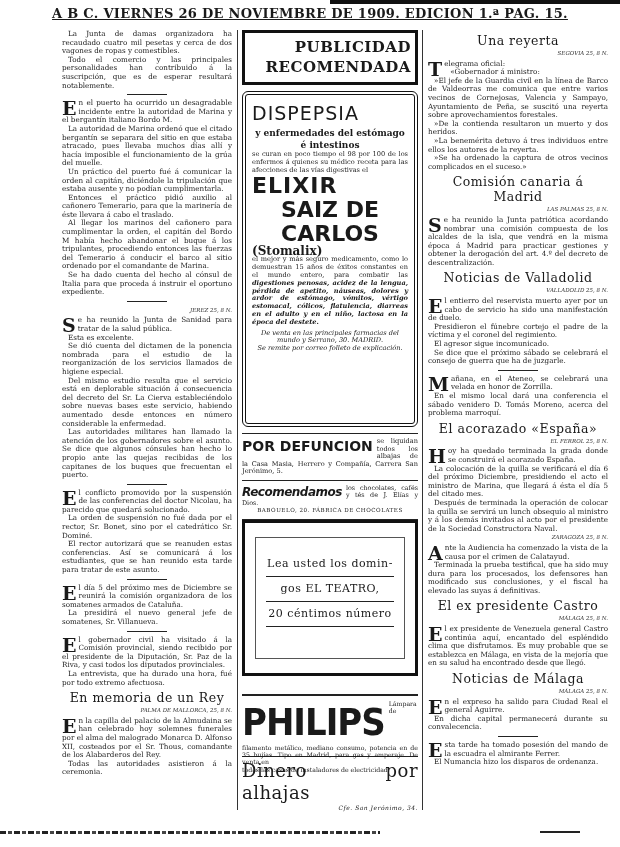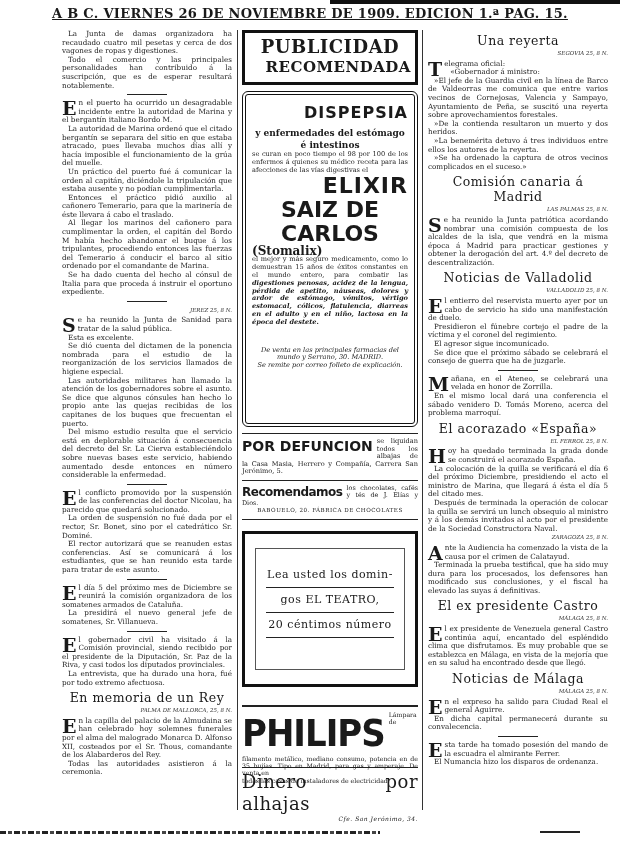--- a/index.html
+++ b/index.html
@@ -18,35 +18,35 @@
   .col-left { left: 62px; width: 170px; }
   .col-ads { left: 242px; width: 176px; top: 30px; }
   .col-right { left: 428px; width: 180px; }
   .rule-v { position: absolute; background: #333; width: 1px; }
   .sec-head { text-align: center; font-size: 12.5px; line-height: 15px; margin: 3px 0 1px; font-weight: normal; letter-spacing: 0.5px; }
   .dateline { text-align: right; font-size: 5.5px; font-style: italic; margin-bottom: 2px; color: #333; }
   .dropcap { float: left; font-size: 19px; line-height: 16px; font-weight: bold; margin: 1px 2px 0 0; }
   .sep { width: 40px; height: 1px; background: #222; margin: 4px auto; }
   .ad-box { border: 3px solid #111; margin-bottom: 6px; padding: 4px; box-sizing: border-box; }
   .ad-pub { height: 55px; text-align: center; }
-  .ad-pub .l1 { font-size: 18px; font-weight: bold; text-align: center; letter-spacing: 0.5px; line-height: 20px; }
+  .ad-pub .l1 { font-size: 15px; font-weight: bold; text-align: right; letter-spacing: 0.5px; line-height: 20px; }
   .ad-pub .l2 { font-size: 15px; font-weight: bold; text-align: right; line-height: 20px; letter-spacing: 0.5px; }
   .ad-dispepsia { border: 4px double #111; border-radius: 6px; padding: 4px 6px; font-size: 6.6px; line-height: 7.8px; text-align: justify; height: 336px; box-sizing: border-box; }
-  .ad-dispepsia .big { font-family: "DejaVu Sans", sans-serif; font-weight: bold; font-size: 16px; line-height: 28px; text-align: right; letter-spacing: 1px; }
+  .ad-dispepsia .big { font-family: "DejaVu Sans", sans-serif; font-weight: normal; font-size: 19px; line-height: 28px; text-align: left; letter-spacing: 1px; }
   .ad-dispepsia .sub { text-align: center; font-size: 9px; line-height: 12px; font-weight: bold; }
-  .ad-dispepsia .elixir { font-family: "DejaVu Sans", sans-serif; font-weight: bold; font-size: 22px; line-height: 24px; text-align: right; letter-spacing: 1px; }
+  .ad-dispepsia .elixir { font-family: "DejaVu Sans", sans-serif; font-weight: bold; font-size: 22px; line-height: 24px; text-align: left; letter-spacing: 1px; }
   .ad-dispepsia .brand { font-family: "DejaVu Sans", sans-serif; font-weight: bold; font-size: 22px; line-height: 24px; text-align: center; }
   .ad-dispepsia .paren { text-align: left; font-weight: bold; font-size: 12px; line-height: 10px; }
   .ad-dispepsia .italic { font-style: italic; font-weight: bold; }
   .ad-dispepsia .center { text-align: center; font-style: italic; }
   .ad-def { border-top: 1px solid #222; border-bottom: 1px solid #222; padding: 4px 0; margin-top: 6px; font-size: 6.6px; line-height: 7.6px; }
   .ad-def .big { font-family: "DejaVu Sans", sans-serif; font-weight: bold; font-size: 14px; float: left; margin-right: 4px; line-height: 16px; }
   .ad-rec { border-bottom: 1px solid #222; padding: 4px 0; font-size: 6.4px; line-height: 7.4px; }
-  .ad-rec .big { font-family: "DejaVu Sans", sans-serif; font-weight: bold; font-size: 12px; float: left; margin-right: 4px; line-height: 14px; letter-spacing: -0.5px; }
-  .ad-teatro { border: 3px solid #111; margin-top: 11px; padding: 14px 10px; height: 156px; box-sizing: border-box; }
+  .ad-rec .big { font-family: "DejaVu Sans", sans-serif; font-weight: bold; font-size: 12px; float: left; margin-right: 4px; line-height: 14px; letter-spacing: -0.5px; font-style: italic; }
+  .ad-teatro { border: 3px solid #111; margin-top: 0; padding: 14px 10px; height: 156px; box-sizing: border-box; }
   .ad-teatro .inner { border: 1px solid #555; height: 100%; box-sizing: border-box; padding: 14px 10px 0; text-align: center; font-size: 11px; line-height: 14px; }
   .ad-teatro .line { border-bottom: 1.5px solid #222; padding: 5px 0; letter-spacing: 0.5px; }
   .ad-philips { margin-top: 18px; border-top: 2px solid #222; padding-top: 4px; font-size: 6.2px; line-height: 7.4px; height: 56px; }
   .ad-philips .big { float: left; font-family: "DejaVu Sans", sans-serif; font-weight: bold; font-size: 34px; line-height: 44px; letter-spacing: -1px; margin-right: 4px; transform: scaleY(1.1); }
   .ad-dinero { border-top: 1.5px solid #222; padding-top: 3px; font-size: 18px; line-height: 22px; letter-spacing: 0.5px; }
   .ad-dinero .addr { font-size: 6px; text-align: right; line-height: 8px; font-style: italic; }
   .bottom-strip { position: absolute; left: 0; top: 831px; width: 380px; height: 3px; background: repeating-linear-gradient(90deg, #222 0 6px, #fff 6px 8px, #444 8px 12px, #fff 12px 14px); }
   .bottom-strip2 { position: absolute; left: 540px; top: 831px; width: 40px; height: 2px; background: #222; }
 </style>
 </head>
@@ -55,43 +55,43 @@
 <div class="topbar"></div>
 
 <div class="header">
   <span>A B C. VIERNES 26 DE NOVIEMBRE DE 1909. EDICION 1.ª PAG. 15.</span>
 </div>
 
 <div class="rule-v" style="left:237px; top:30px; height:780px;"></div>
 <div class="rule-v" style="left:422px; top:30px; height:780px;"></div>
 
 <div class="col col-left">
-  <p>La Junta de damas organizadora ha recaudado cuatro mil pesetas y cerca de dos vagones de ropas y digestiones.</p>
+  <p>La Junta de damas organizadora ha recaudado cuatro mil pesetas y cerca de dos vagones de ropas y comestibles.</p>
   <p>Todo el comercio y las principales personalidades han contribuido á la suscripción, que es de esperar resultará notablemente.</p>
   <div class="sep"></div>
 
   <div>
     <span class="dropcap">E</span>
     <p style="text-indent:0">n el puerto ha ocurrido un desagradable incidente entre la autoridad de Marina y el bergantín italiano Bordo M.</p>
     <p>La autoridad de Marina ordenó que el citado bergantín se separara del sitio en que estaba atracado, pues llevaba muchos días allí y hacía imposible el funcionamiento de la grúa del muelle.</p>
     <p>Un práctico del puerto fué á comunicar la orden al capitán, diciéndole la tripulación que estaba ausente y no podían cumplimentarla.</p>
     <p>Entonces el práctico pidió auxilio al cañonero Temerario, para que la marinería de éste llevara á cabo el traslado.</p>
     <p>Al llegar los marinos del cañonero para cumplimentar la orden, el capitán del Bordo M había hecho abandonar el buque á los tripulantes, procediendo entonces las fuerzas del Temerario á conducir el barco al sitio ordenado por el comandante de Marina.</p>
     <p>Se ha dado cuenta del hecho al cónsul de Italia para que proceda á instruir el oportuno expediente.</p>
   </div>
   <div class="sep"></div>
 
   <div>
     <div class="dateline">JEREZ 25, 8 N.</div>
     <span class="dropcap">S</span>
     <p style="text-indent:0">e ha reunido la Junta de Sanidad para tratar de la salud pública.</p>
     <p>Esta es excelente.</p>
     <p>Se dió cuenta del dictamen de la ponencia nombrada para el estudio de la reorganización de los servicios llamados de higiene especial.</p>
+    <p>Del mismo estudio resulta que el servicio está en deplorable situación á consecuencia del decreto del Sr. La Cierva estableciéndolo sobre nuevas bases este servicio, habiendo aumentado desde entonces en número considerable la enfermedad.</p>
     <p>Las autoridades militares han llamado la atención de los gobernadores sobre el asunto. Se dice que algunos cónsules han hecho lo propio ante las quejas recibidas de los capitanes de los buques que frecuentan el puerto.</p>
-    <p>Del mismo estudio resulta que el servicio está en deplorable situación á consecuencia del decreto del Sr. La Cierva estableciéndolo sobre nuevas bases este servicio, habiendo aumentado desde entonces en número considerable la enfermedad.</p>
   </div>
   <div class="sep"></div>
 
   <div>
     <span class="dropcap">E</span>
     <p style="text-indent:0">l conflicto promovido por la suspensión de las conferencias del doctor Nicolau, ha parecido que quedará solucionado.</p>
     <p>La orden de suspensión no fué dada por el rector, Sr. Bonet, sino por el catedrático Sr. Dominé.</p>
     <p>El rector autorizará que se reanuden estas conferencias. Así se comunicará á los estudiantes, que se han reunido esta tarde para tratar de este asunto.</p>
   </div>
   <div class="sep"></div>
@@ -129,21 +129,21 @@
     <div class="sub">y enfermedades del estómago</div>
     <div class="sub">é intestinos</div>
     <div>se curan en poco tiempo el 98 por 100 de los enfermos á quienes su médico receta para las afecciones de las vías digestivas el</div>
     <div class="elixir">ELIXIR</div>
     <div class="brand">SAIZ DE CARLOS</div>
     <div class="paren">(Stomalix)</div>
     <div>
       <span>el mejor y más seguro medicamento, como lo demuestran 15 años de éxitos constantes en el mundo entero, para combatir las</span>
       <span class="italic">digestiones penosas, acidez de la lengua, pérdida de apetito, náuseas, dolores y ardor de estómago, vómitos, vértigo estomacal, cólicos, flatulencia, diarreas en el adulto y en el niño, lactosa en la época del destete.</span>
     </div>
-    <div class="center" style="margin-top:20px">De venta en las principales farmacias del mundo y Serrano, 30. MADRID.</div>
+    <div class="center" style="margin-top:3px">De venta en las principales farmacias del mundo y Serrano, 30. MADRID.</div>
     <div class="center">Se remite por correo folleto de explicación.</div>
   </div>
 
   <div class="ad-def">
     <span class="big">POR DEFUNCION</span>
     <span>se liquidan todos los albajas de la Casa Masia, Herrero y Compañía, Carrera San Jerónimo, 5.</span>
     <div style="clear:both"></div>
   </div>
 
   <div class="ad-rec">

